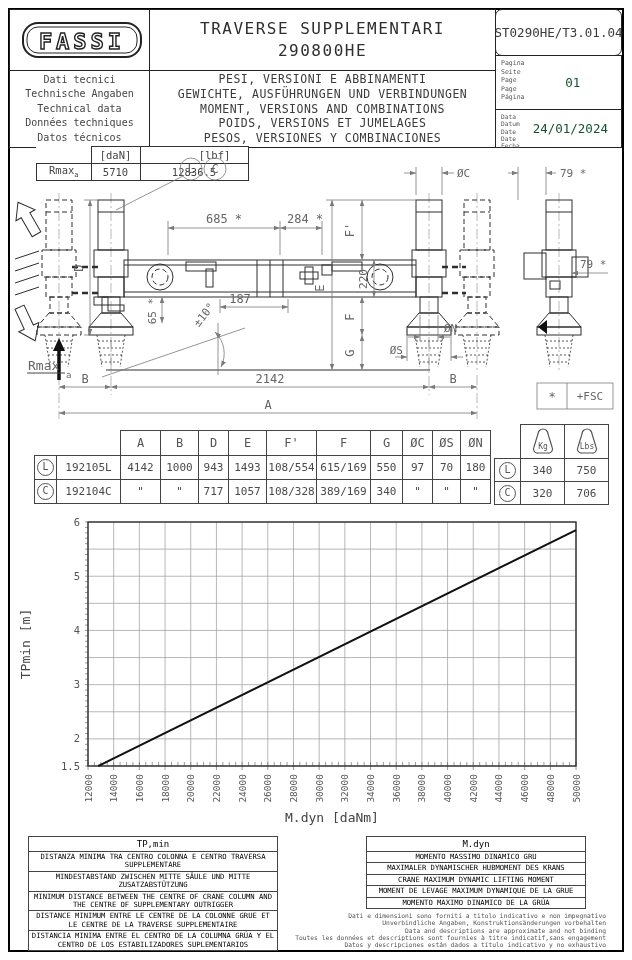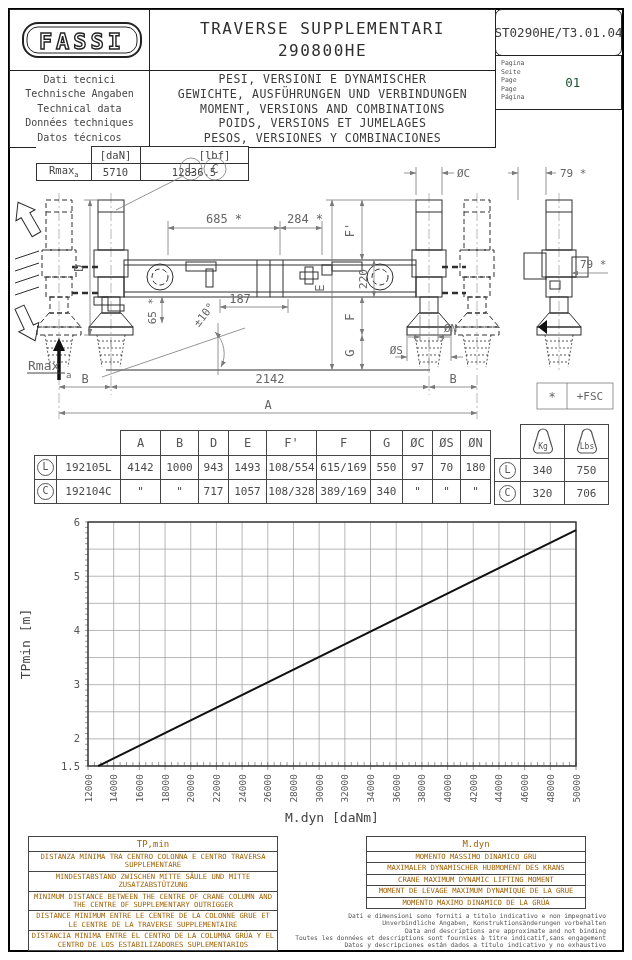--- a/index.html
+++ b/index.html
@@ -39,21 +39,21 @@
   #dimtable td,#wtable td{border:1.2px solid #444;text-align:center;padding:0 1px;box-sizing:border-box;}
   #dimtable td.nb,#wtable td.nb{border:none;}
   #dimtable tr{height:24px;} #dimtable tr.hr{height:25px;}
   #wtable tr{height:23px;}
   .circ{display:inline-block;width:15px;height:15px;border:1.1px solid #555;border-radius:50%;
         line-height:14px;font-size:10px;text-align:center;color:#555;}
   .hdr12{font-size:12px;color:#555;}
   
   #chart{position:absolute;left:10px;top:508px;}
   
-  .ftable{position:absolute;border-collapse:collapse;background:#fff;color:#a16207;}
+  .ftable{position:absolute;border-collapse:collapse;background:#fff;color:#000000;}
   .ftable td{border:1.1px solid #444;text-align:center;padding:1px 2px;}
   .ftable .fh{font-size:9px;height:12px;}
   .ftable .fr{font-size:7.2px;line-height:8.4px;}
   #tpmin{left:28px;top:836px;width:250px;}
   #mdyn{left:366px;top:836px;width:220px;}
   #disclaimer{position:absolute;right:26px;top:912px;width:370px;text-align:right;
               font-size:6.3px;line-height:7.3px;color:#555;}
 </style>
 </head>
 <body>
@@ -80,40 +80,52 @@
     </div>
   </div>
   <div class="hbox" style="left:149px;top:9px;width:347px;height:62px;">
     <div class="stack">
       <div class="titletxt">TRAVERSE SUPPLEMENTARI</div>
       <div class="titletxt">290800HE</div>
     </div>
   </div>
   <div class="hbox" style="left:149px;top:70px;width:347px;height:78px;">
     <div class="stack">
-      <div class="subline">PESI, VERSIONI E DYNAMISCHER</div>
+      <div class="subline">PESI, VERSIONI E ABBINAMENTI</div>
       <div class="subline">GEWICHTE, AUSFÜHRUNGEN UND VERBINDUNGEN</div>
       <div class="subline">MOMENT, VERSIONS AND COMBINATIONS</div>
       <div class="subline">POIDS, VERSIONS ET JUMELAGES</div>
       <div class="subline">PESOS, VERSIONES Y COMBINACIONES</div>
     </div>
   </div>
   <div class="hbox refbox" style="left:495px;top:9px;width:127px;height:47px;border-radius:7px;">
     <span>ST0290HE/T3.01.04</span>
   </div>
   <div class="hbox" style="left:495px;top:55px;width:127px;height:55px;">
     <div class="flexrow">
       <div class="minilabels">
         <div>Pagina</div>
           <div>Seite</div>
         <div>Page</div>
           <div>Page</div>
         <div>Página</div>
       </div>
       <div class="bigval">01</div>
+    </div>
+  </div>
+  <div class="hbox" style="left:495px;top:109px;width:127px;height:39px;">
+    <div class="flexrow">
+      <div class="minilabels" style="font-size:6.2px;line-height:7.3px;">
+        <div>Data</div>
+          <div>Datum</div>
+        <div>Date</div>
+          <div>Date</div>
+        <div>Fecha</div>
+      </div>
+      <div class="bigval">24/01/2024</div>
     </div>
   </div>
 
   <table id="rmaxtbl">
     <tbody>
         <tr>
       <td class="nb" style="width:48px;"></td>
       <td style="width:42px;margin-left:16px;">[daN]</td>
       <td style="width:60px;padding-left:44px;">[lbf]</td>
     </tr>

